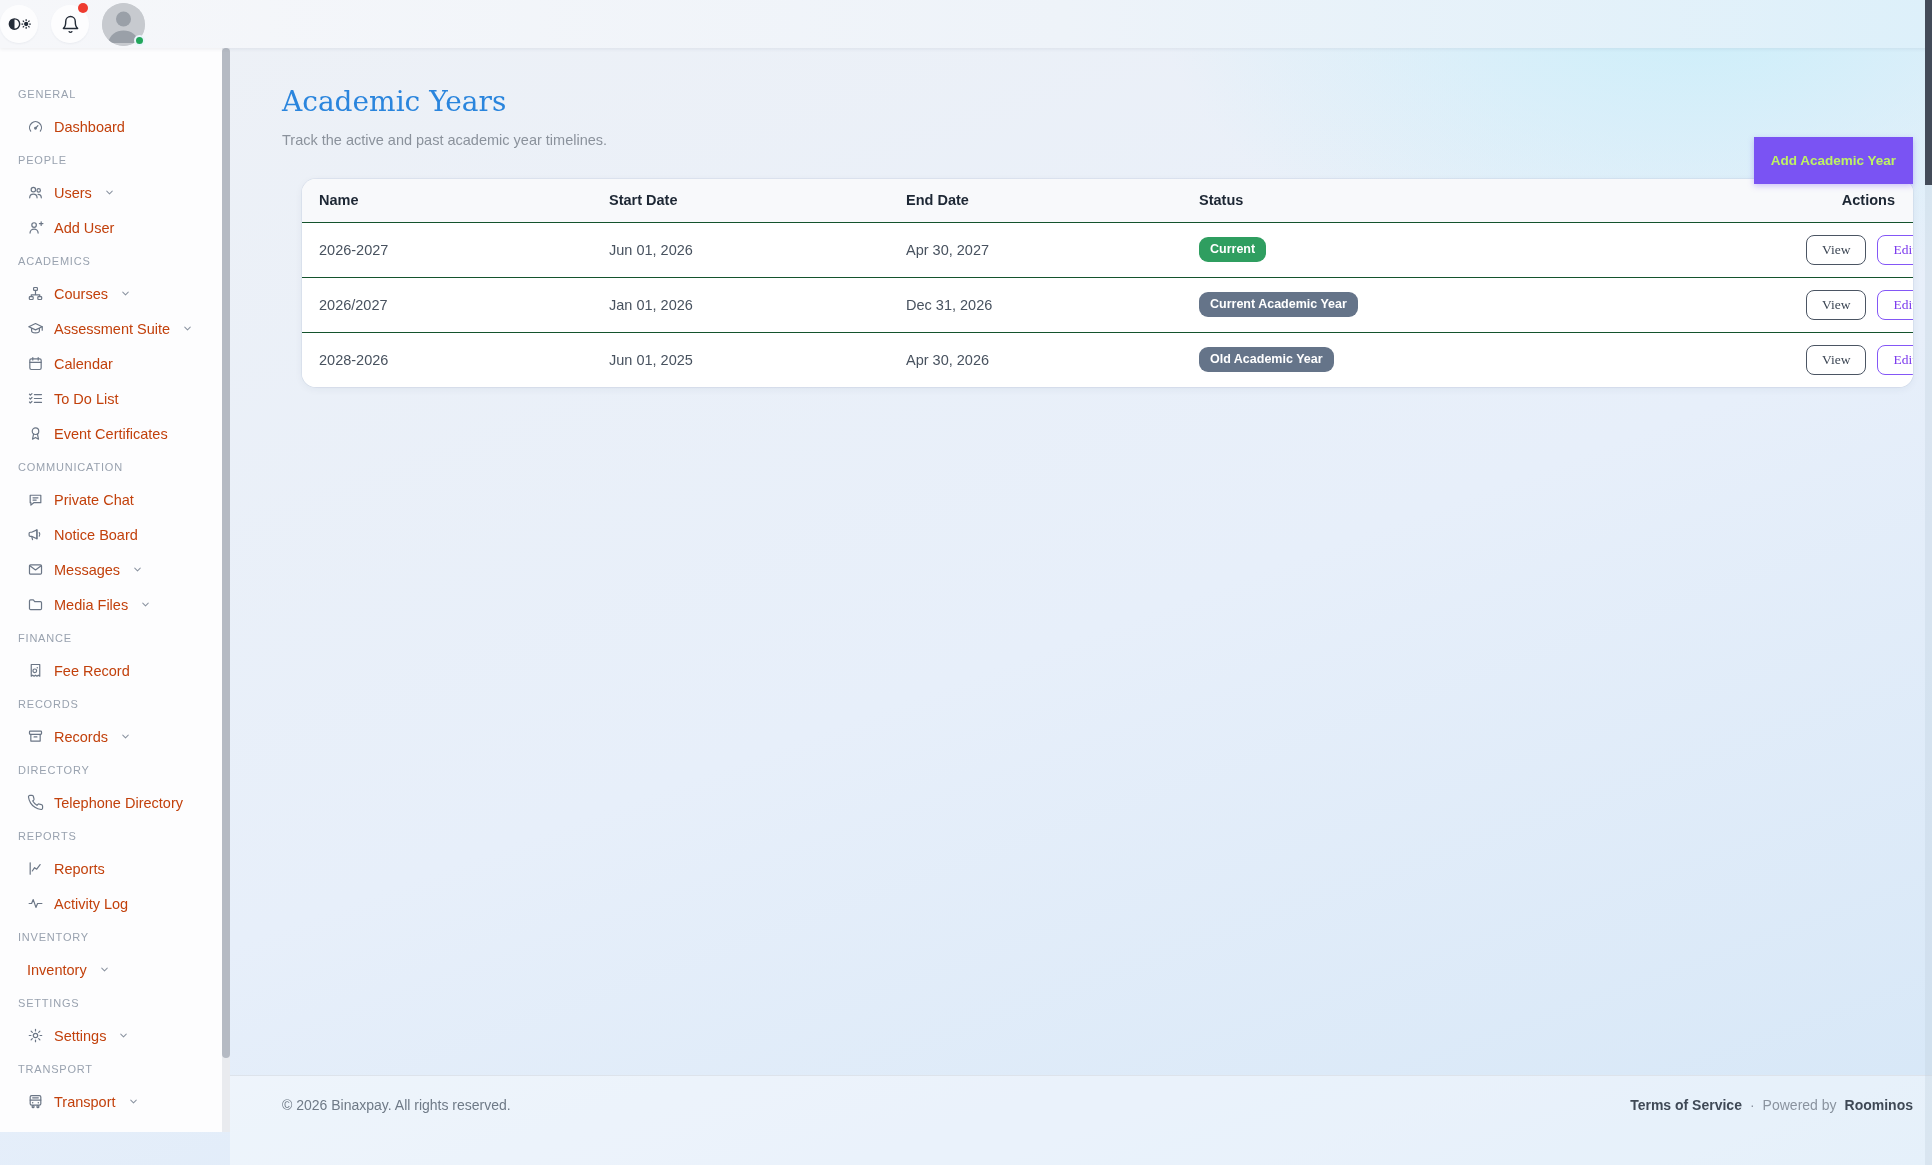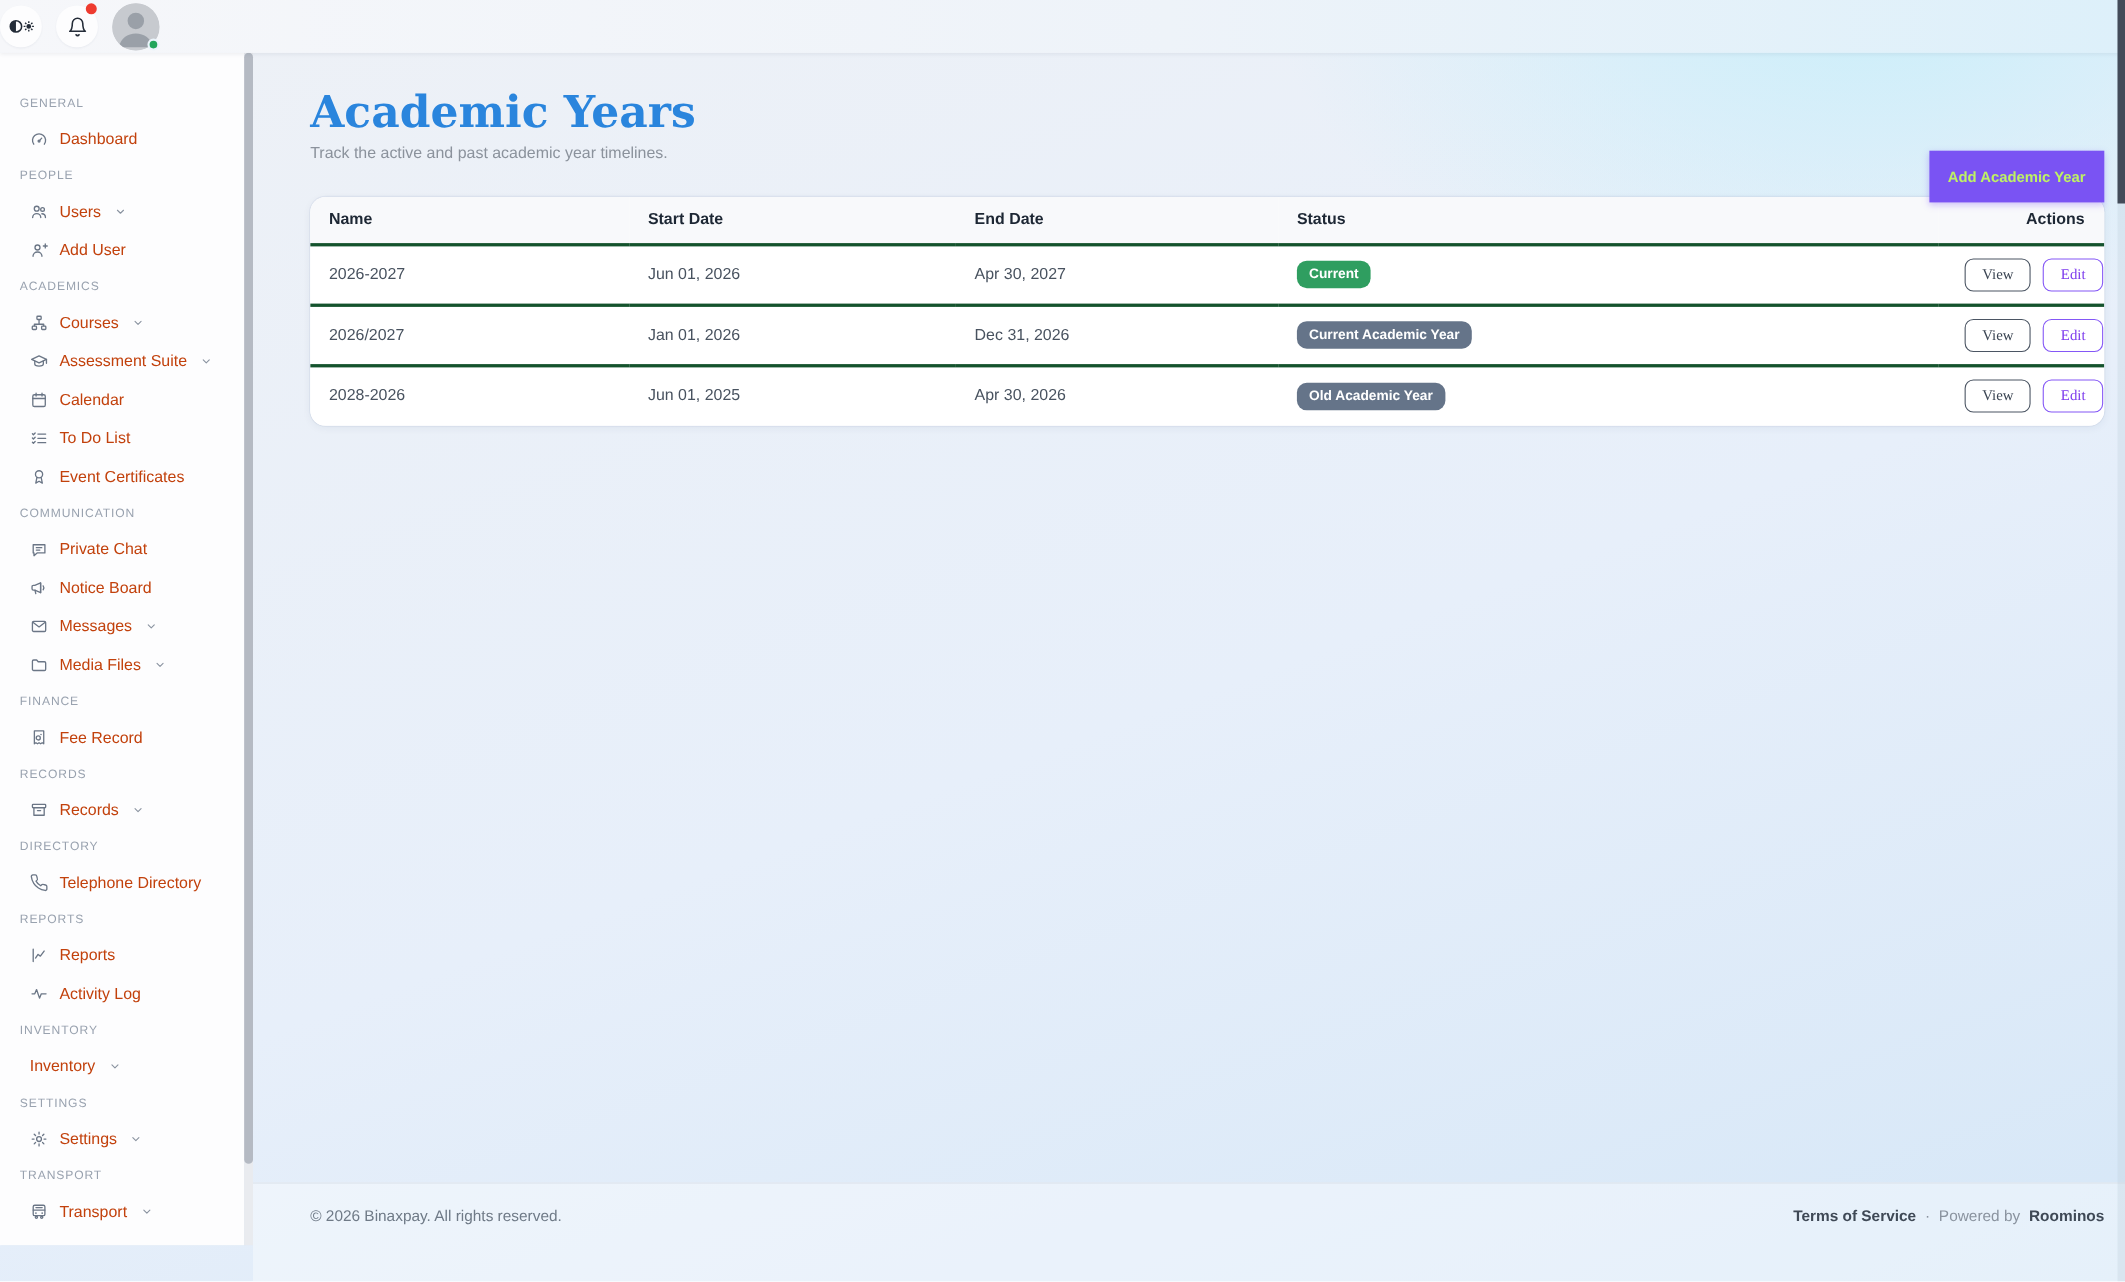--- a/index.html
+++ b/index.html
@@ -45,33 +45,33 @@
     font-size:14.5px;color:#c2410c;cursor:pointer;white-space:nowrap;}
   .nav-item .ic{flex:0 0 auto;display:flex;color:#6b7686;}
   .chev{margin-left:2px;display:flex;color:#8a93a0;}
   .sb-scrollbar{position:absolute;left:222px;top:48px;width:8px;height:1084px;background:#e9ebef;z-index:21;}
   .sb-thumb{position:absolute;left:0;top:0;width:8px;height:1010px;background:#b5bac3;border-radius:4px;}
 
   
   .main{position:absolute;left:230px;top:48px;width:1702px;height:1117px;display:flex;flex-direction:column;}
   .content{padding:0 19px 0 52px;}
   .page-head{position:relative;margin-top:30px;}
-  .page-title{font-family:"DejaVu Serif",serif;font-weight:700;font-size:40px;line-height:48px;color:var(--heading);}
+  .page-title{font-family:"DejaVu Serif",serif;font-weight:400;font-size:28px;line-height:48px;color:var(--heading);}
   .page-sub{margin-top:6px;font-size:14.5px;color:#8b929c;}
   .add-btn{position:absolute;right:0;top:59px;height:47px;padding:0 17px;border:none;border-radius:0;
     background:var(--accent);color:#bef264;font-size:13.5px;font-weight:700;cursor:pointer;
     box-shadow:0 2px 6px rgba(122,83,243,.35);font-family:"Liberation Sans",sans-serif;}
 
   .card{margin-top:31px;background:#fff;border-radius:14px;overflow:hidden;
-    box-shadow:0 2px 8px rgba(25,45,80,.06), 0 0 0 1px rgba(200,210,225,.35);}
+    box-shadow:0 2px 8px rgba(25,45,80,.06), 0 0 0 1px rgba(200,210,225,.35);margin-left:20px;}
   table{width:100%;border-collapse:collapse;table-layout:fixed;}
   thead tr{height:43px;background:#f8f9fb;}
   th{font-size:14.5px;font-weight:700;color:#1d2734;text-align:left;padding-left:17px;}
   th.col-actions{text-align:right;padding-right:18px;}
-  tbody tr{height:55px;border-top:3px solid #14532d;background:#fff;}
+  tbody tr{height:55px;border-top:1px solid #14532d;background:#fff;}
   td{font-size:14.5px;color:#48525f;padding-left:17px;}
   td.cell-actions{text-align:right;padding-right:17px;white-space:nowrap;}
   .badge{display:inline-block;padding:5px 11px;border-radius:9px;font-size:12.5px;font-weight:600;color:#fff;line-height:1.2;}
   .badge-green{background:var(--badge-green);}
   .badge-slate{background:var(--badge-slate);}
   .row-btn{display:inline-flex;align-items:center;justify-content:center;height:30px;padding:0 15px;
     border-radius:8px;background:#fff;font-size:13.5px;cursor:pointer;margin-left:7px;font-family:Liberation Serif, serif;}
   .btn-view{border:1px solid #4b5563;color:#3c4654;}
   .btn-edit{border:1px solid #8457f6;color:var(--edit-purple);}
 

